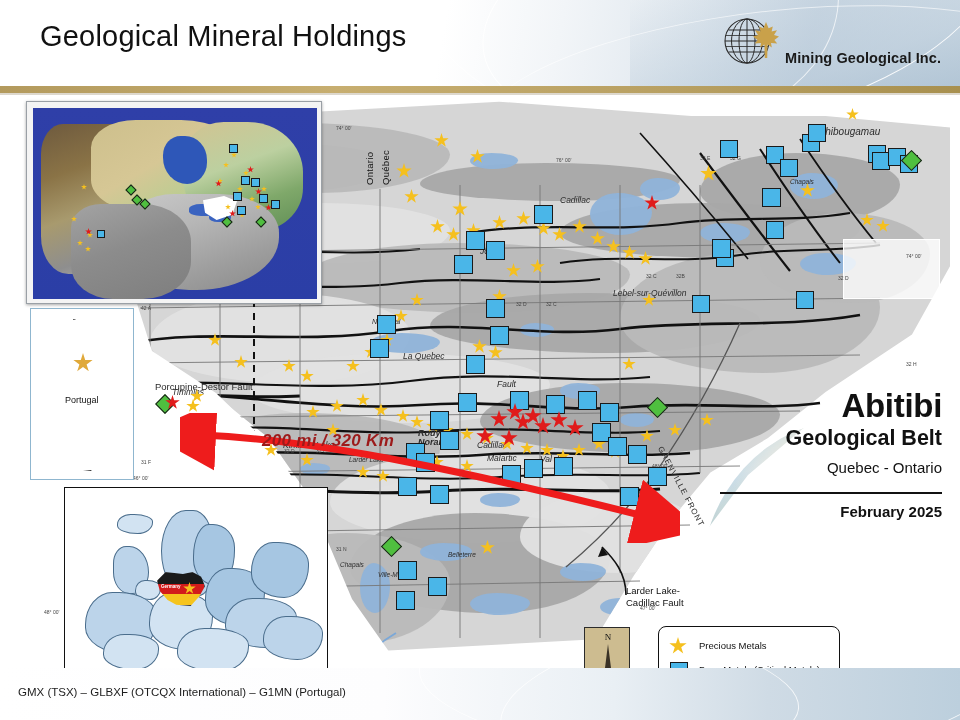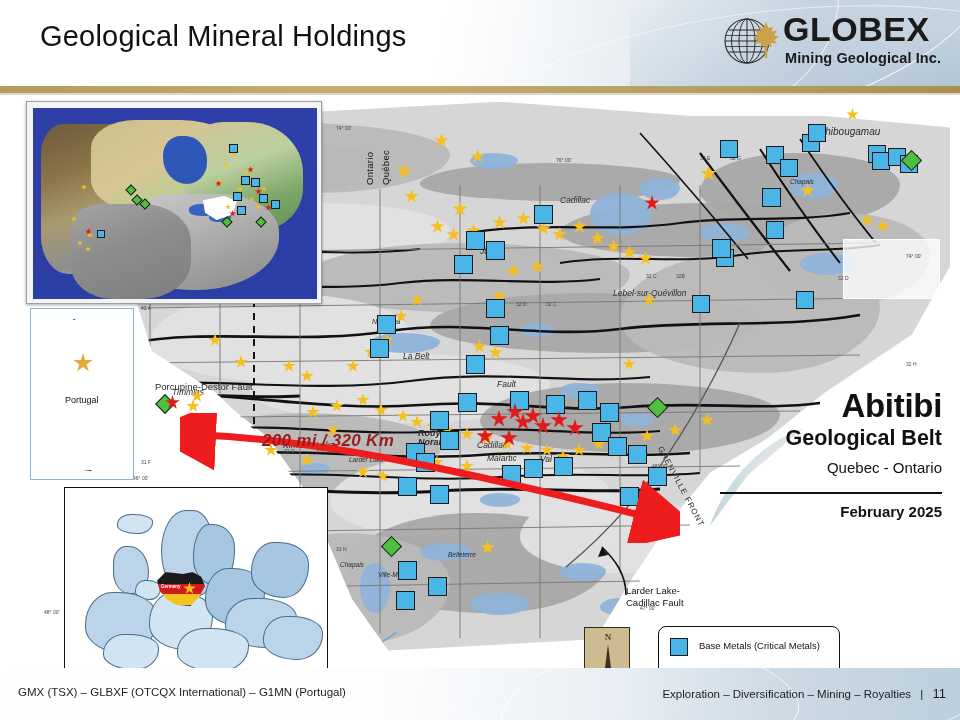--- a/index.html
+++ b/index.html
@@ -346,21 +346,21 @@
     <div class="coord" style="left:906px;top:160px;">74° 00'</div>
 
     <div class="vlabel" style="left:364px;top:92px;">Ontario</div>
     <div class="vlabel" style="left:380px;top:92px;">Québec</div>
 
     <div class="maplabel" style="left:818px;top:33px;font-size:10px;">Chibougamau</div>
     <div class="maplabel" style="left:560px;top:102px;">Cadillac</div>
     <div class="maplabel" style="left:480px;top:153px;">Joutel</div>
     <div class="maplabel" style="left:613px;top:195px;">Lebel-sur-Quévillon</div>
     <div class="maplabel" style="left:372px;top:225px;font-size:7px;">Normetal</div>
-    <div class="maplabel" style="left:403px;top:258px;">La Belt</div>
+    <div class="maplabel" style="left:403px;top:258px;">La Quebec</div>
     <div class="maplabel" style="left:497px;top:286px;">Fault</div>
     <div class="maplabel" style="left:172px;top:294px;">Timmins</div>
     <div class="maplabel" style="left:283px;top:347px;">Kirkland Lake</div>
     <div class="maplabel" style="left:349px;top:363px;font-size:6.5px;">Larder Lake</div>
     <div class="maplabel" style="left:418px;top:336px;font-weight:bold;font-size:9px;line-height:1.05;">Rouyn-<br>Noranda</div>
     <div class="maplabel" style="left:477px;top:347px;">Cadillac</div>
     <div class="maplabel" style="left:487px;top:360px;">Malartic</div>
     <div class="maplabel" style="left:540px;top:361px;">Val d'Or</div>
     <div class="maplabel" style="left:790px;top:85px;font-size:6.5px;">Chapais</div>
     <div class="maplabel" style="left:340px;top:468px;font-size:6.5px;">Chapais</div>
@@ -535,20 +535,26 @@
       <svg viewBox="0 0 46 98" style="position:absolute;left:0;top:0;width:46px;height:98px;">
         <path d="M23,16 L26.5,44 L23,50 L19.5,44 Z" fill="#3a3226"></path>
         <path d="M23,86 L26.5,54 L23,48 L19.5,54 Z" fill="#3a3226"></path>
         <circle cx="23" cy="49" r="2.6" fill="none" stroke="#2b2b2b" stroke-width="1.2"></circle>
       </svg>
     </div>
 
     <div class="legend">
       <div class="legrow">
         <span class="legicon">
+          <span class="sym star star-gold" style="left:2px;top:2px;width:18px;height:18px;"></span>
+        </span>
+        <span class="legtxt">Precious Metals</span>
+      </div>
+      <div class="legrow">
+        <span class="legicon">
           <span class="sym sq" style="left:3px;top:3px;width:16px;height:16px;"></span>
         </span>
         <span class="legtxt">Base Metals (Critical Metals)</span>
       </div>
 
     </div>
   </div>
 
   <div class="inset-na">
     <div class="na-img">
@@ -651,31 +657,25 @@
         <path d="M5.6,13 H42.4" stroke="#2b2b2b" stroke-width="1" fill="none"></path>
         <path d="M5.6,35 H42.4" stroke="#2b2b2b" stroke-width="1" fill="none"></path>
         <path d="M2.8,18.5 H45.2" stroke="#2b2b2b" stroke-width=".8" fill="none"></path>
         <path d="M2.8,29.5 H45.2" stroke="#2b2b2b" stroke-width=".8" fill="none"></path>
       </svg>
       <svg class="logo-leaf" viewBox="0 0 26 36">
         <path fill="#c9a14a" d="M13,0 L15.6,6.2 L19.8,4.4 L18.6,9.6 L24,8.2 L21,13 L26,14.6 L21.4,18
           L24.2,21.6 L18,21 L18.8,25.4 L14.6,22.6 L14.2,36 L11.8,36 L11.4,22.6 L7.2,25.4 L8,21 L1.8,21.6
           L4.6,18 L0,14.6 L5,13 L2,8.2 L7.4,9.6 L6.2,4.4 L10.4,6.2 Z"></path>
       </svg>
-      <div class="logo-word">GLOBEX</div>
       <div class="logo-sub">Mining Geological Inc.</div>
     </div>
   </div>
   <div class="gold-rule"></div>
   <div class="gold-rule-sh"></div>
 
   <div class="footer">
     <div class="foot-swoosh f1"></div>
     <div class="foot-swoosh f2"></div>
     <div class="foot-left">GMX (TSX) – GLBXF (OTCQX International) – G1MN (Portugal)</div>
-    <div class="foot-right">
-      <span>Exploration – Diversification – Mining – Royalties</span>
-      <span style="margin:0 6px;">|</span>
-      <span style="font-size:13px;">11</span>
-    </div>
   </div>
 
 </div>
 
 </body></html>

